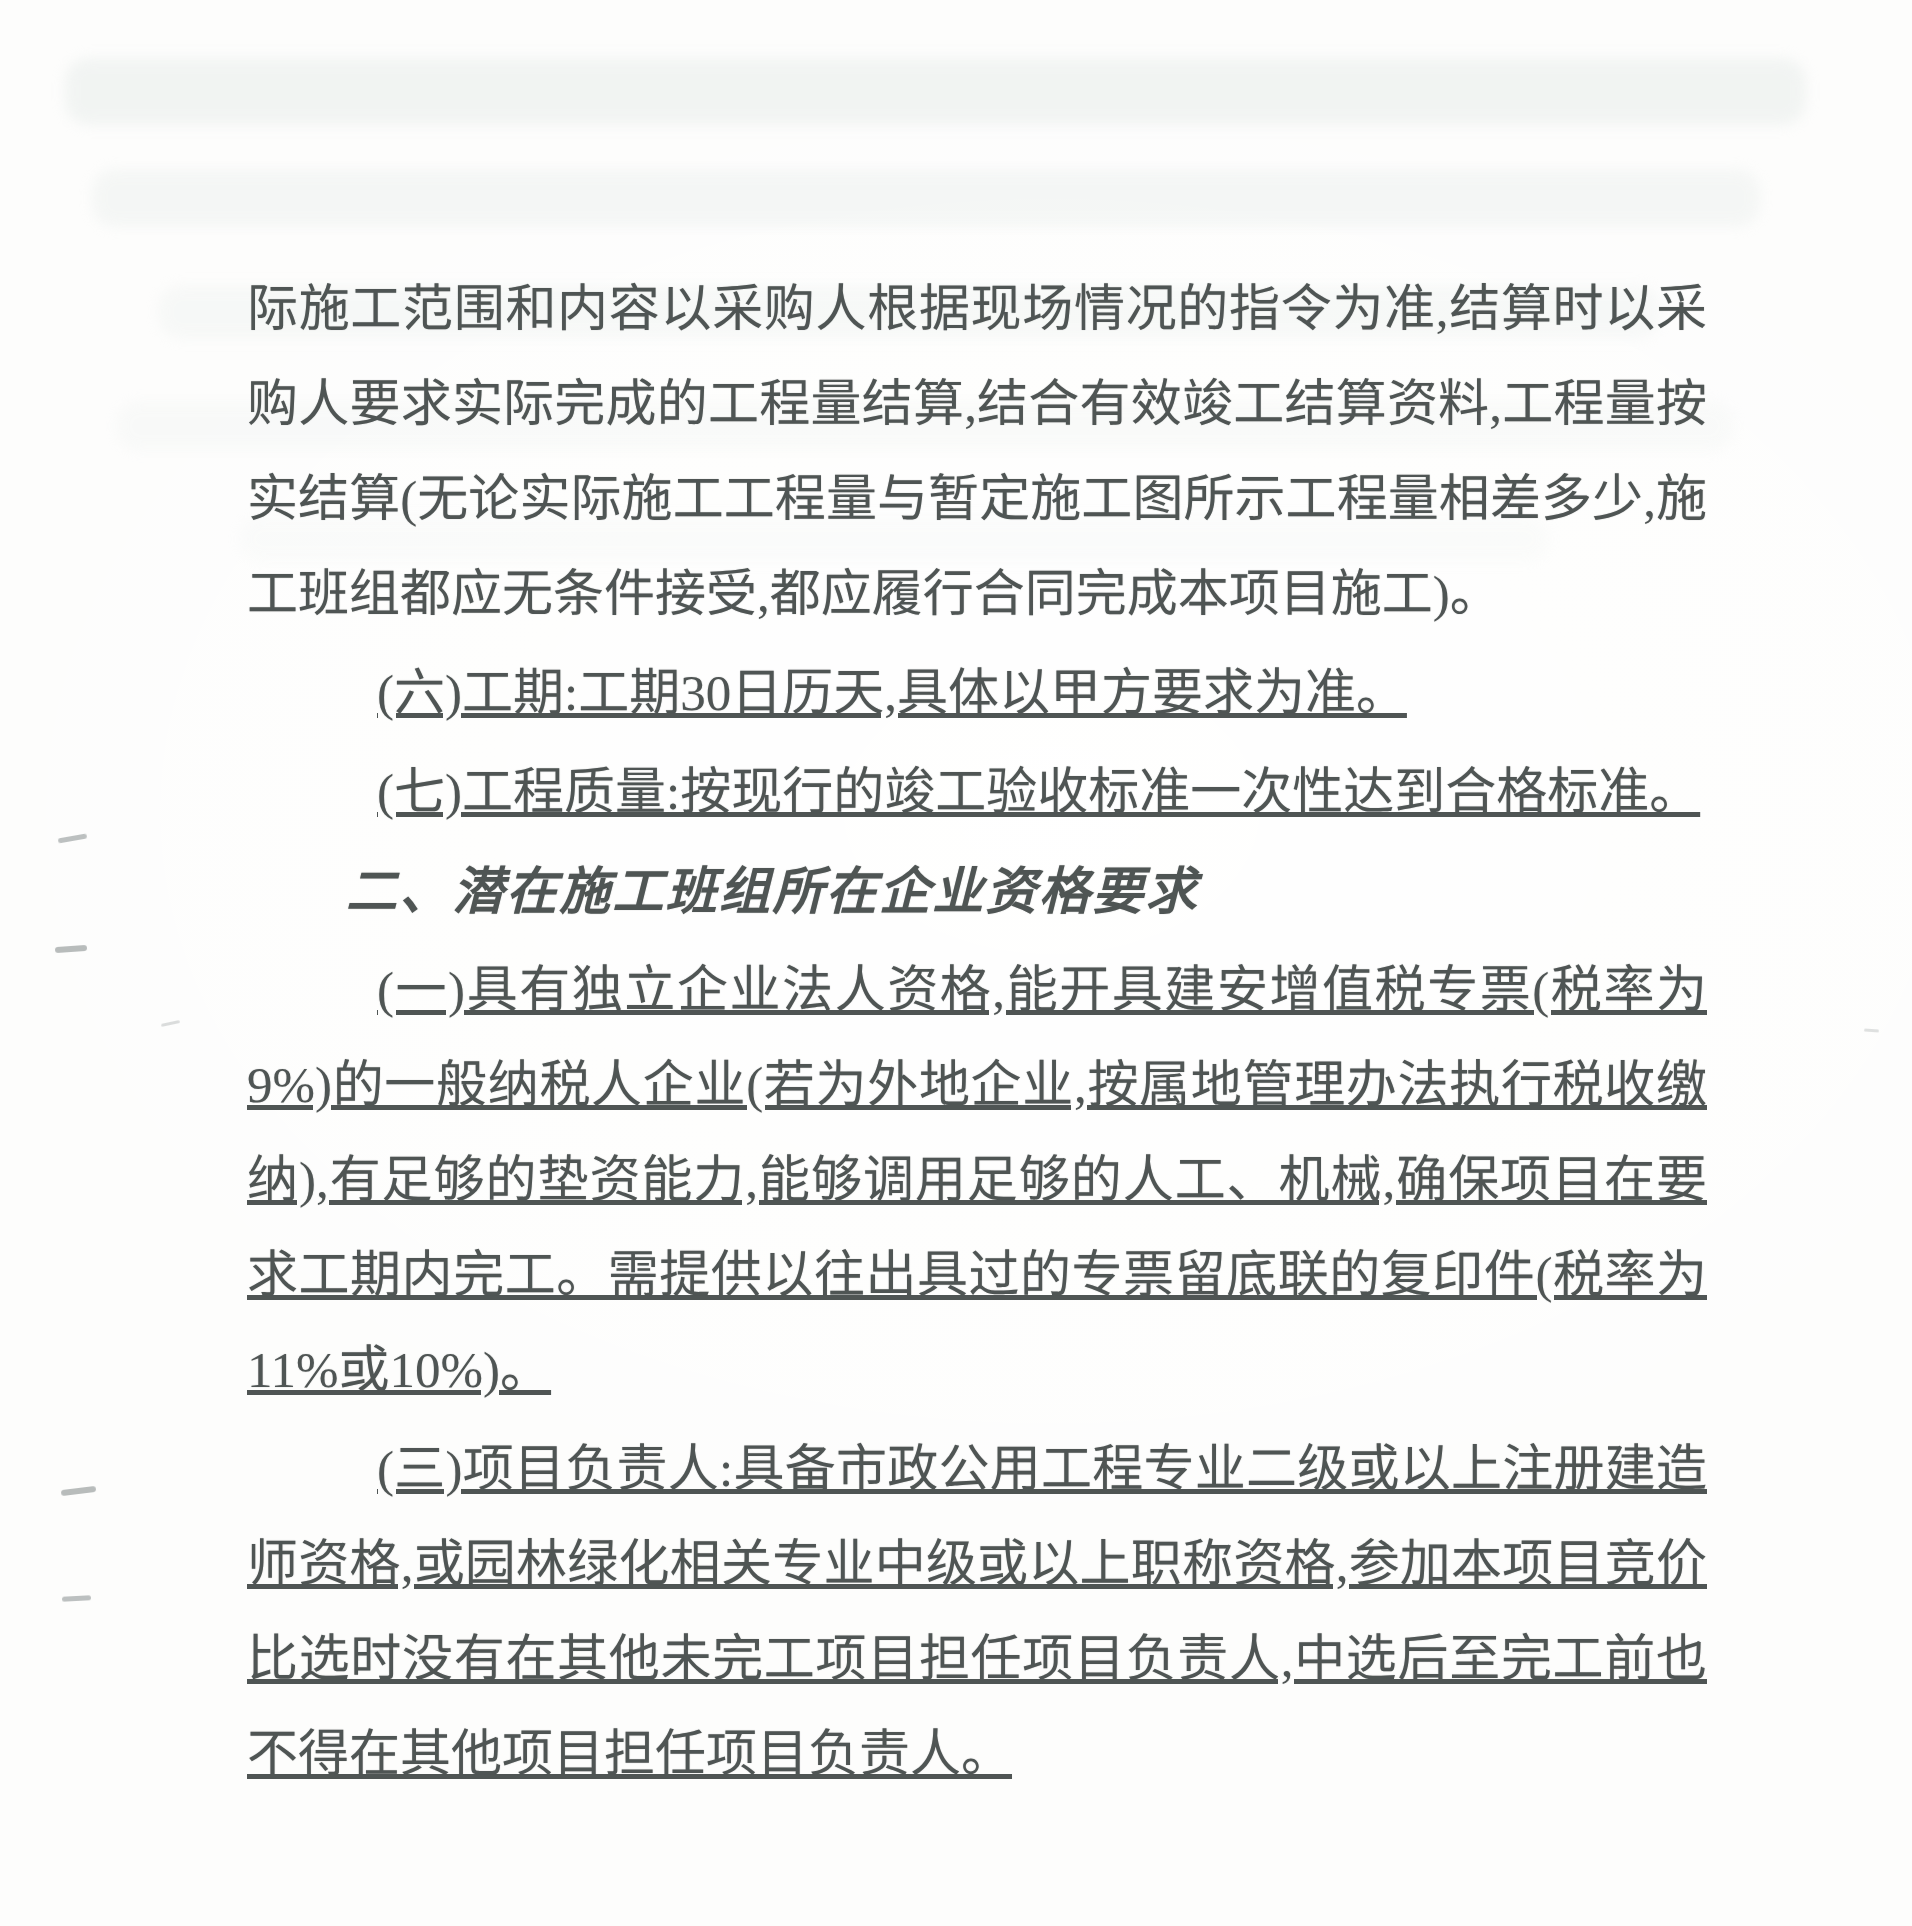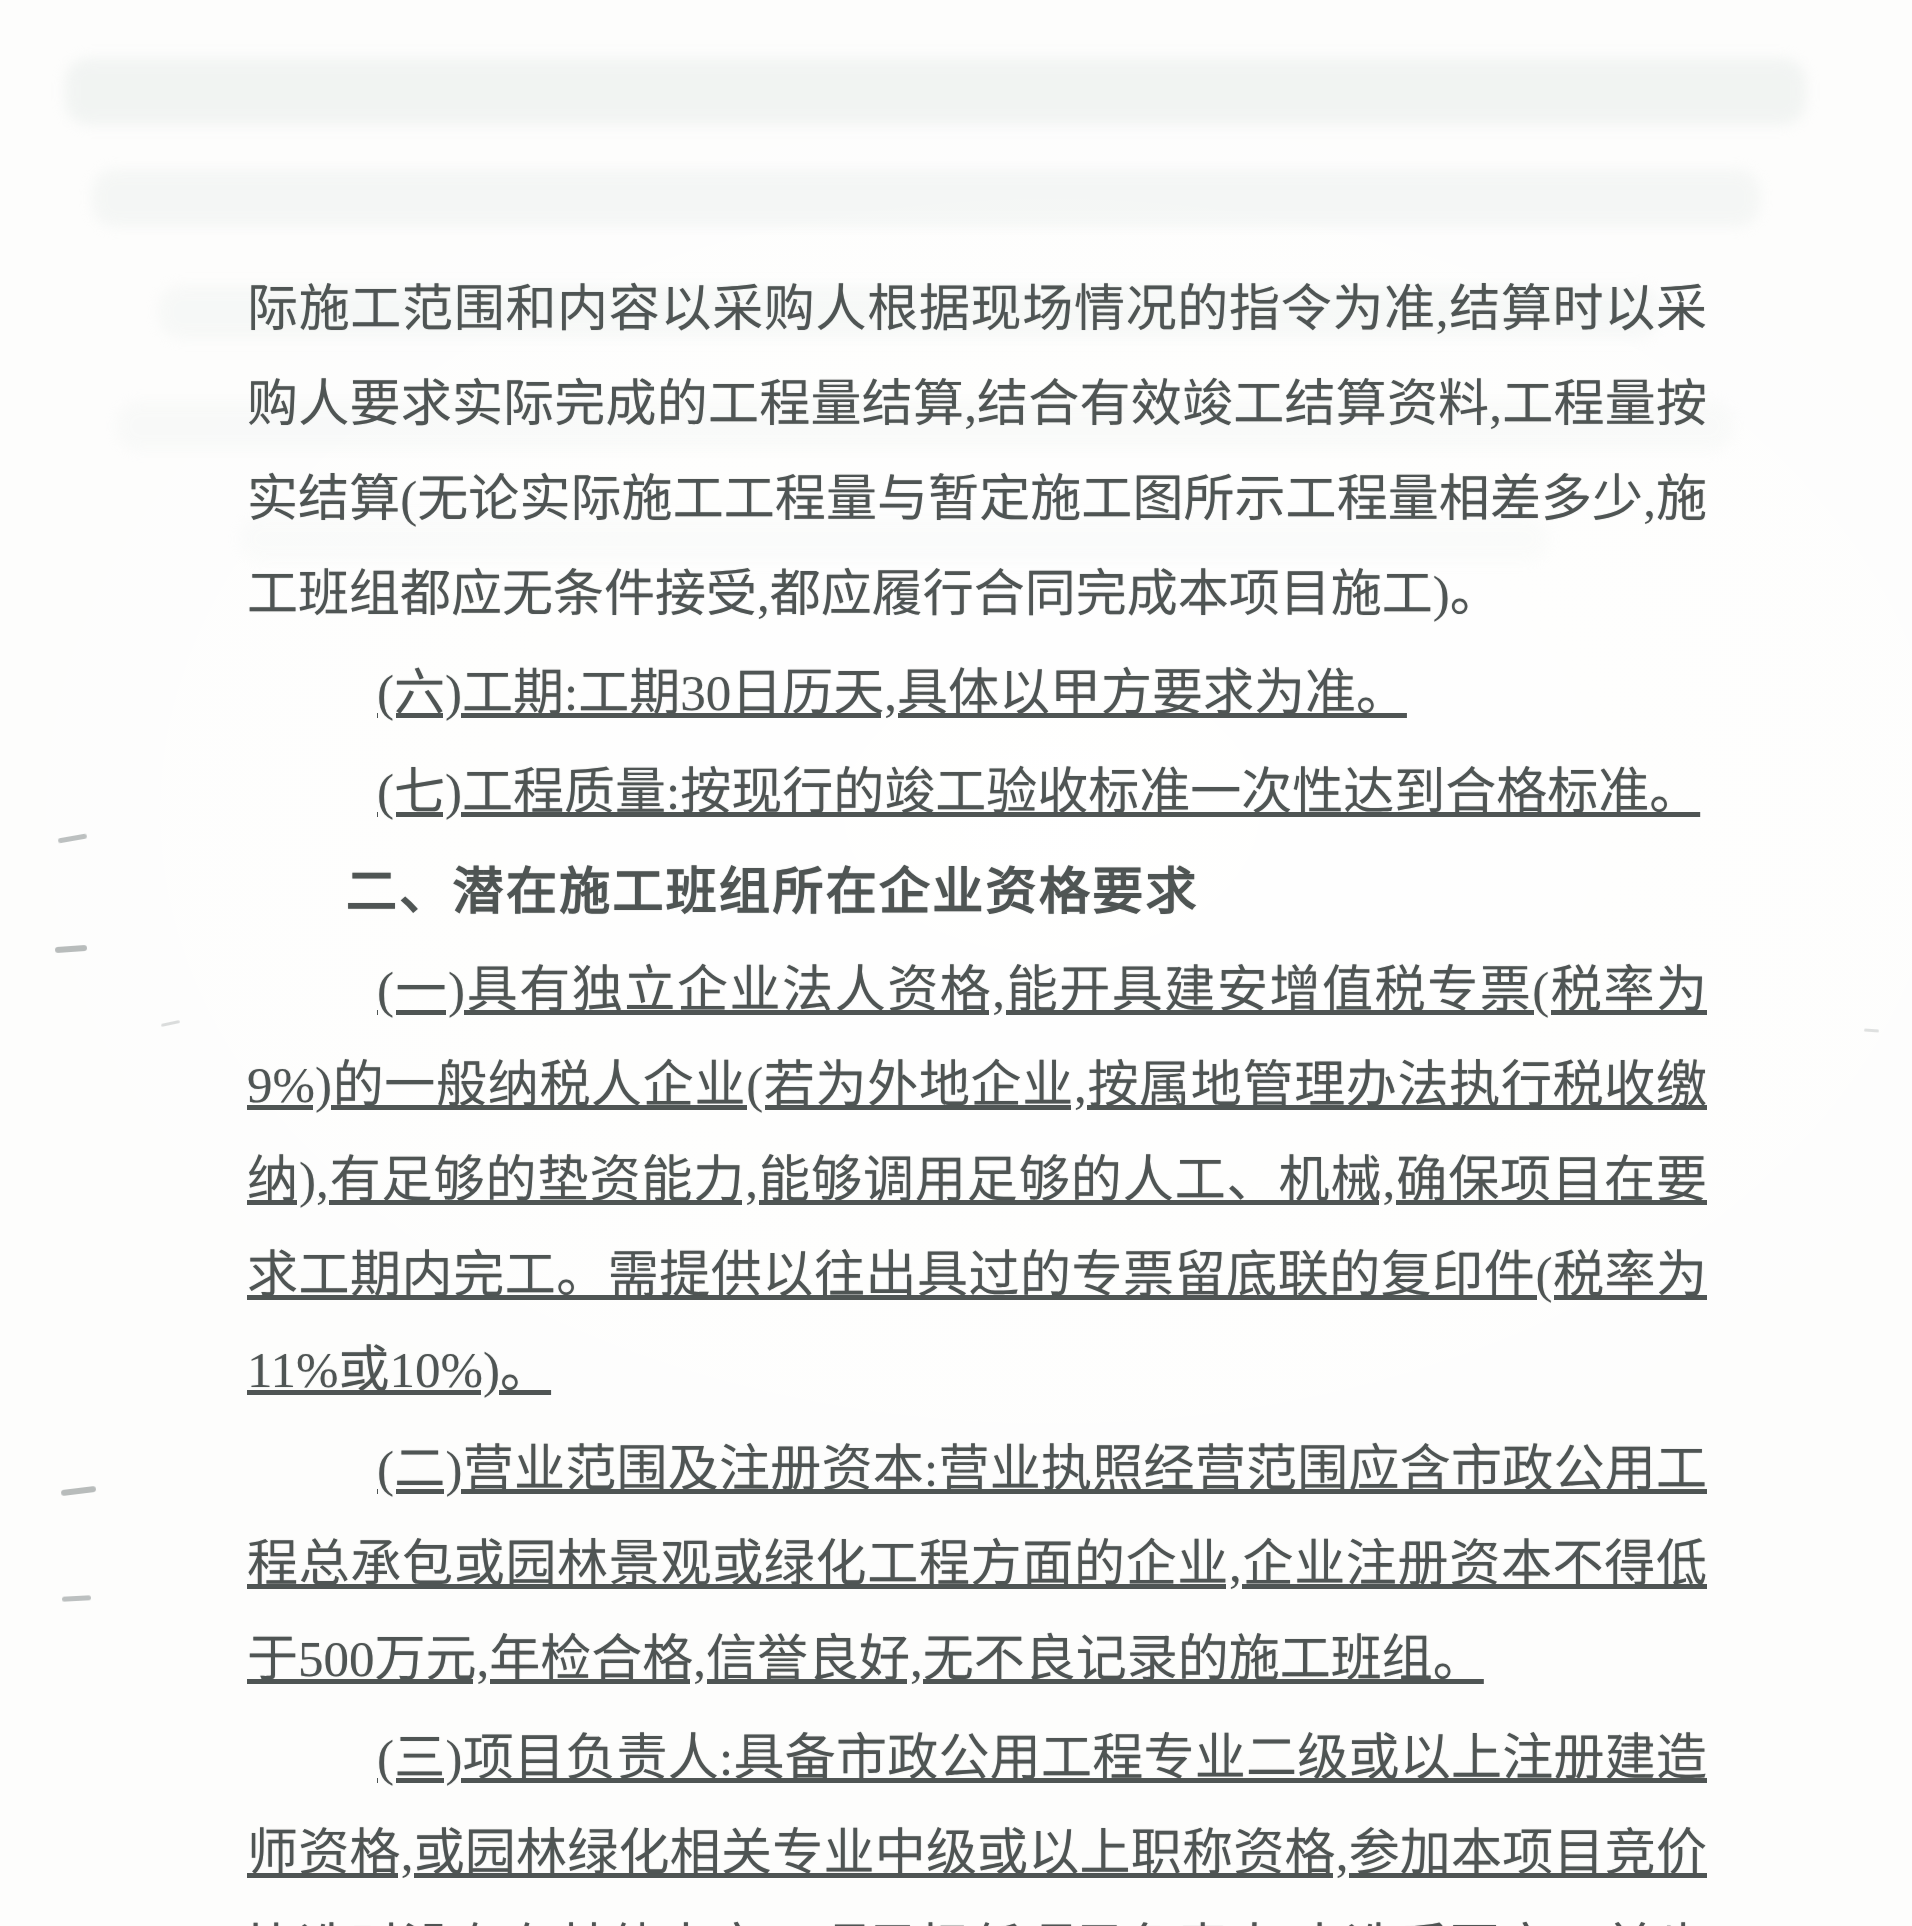--- a/index.html
+++ b/index.html
@@ -49,20 +49,21 @@
     line-break:strict;
     opacity:.94;
     text-shadow:0 0 1.2px rgba(63,69,68,.35);
   }
   .content p{margin:4px;padding:0;}
   .content p.indent{text-indent:130px;text-decoration:underline;}
   .content p.heading{
     text-indent:99px;font-weight:700;
     font-family:"Liberation Sans","DejaVu Sans",sans-serif;
     letter-spacing:2.3px;
+    font-style:italic;
   }
 </style>
 </head>
 <body>
 
 <div class="page">
 
   <div class="bleed">
     <div class="bar"></div>
     <div class="bar"></div>
@@ -77,19 +78,18 @@
   <div class="dash d4"></div>
   <div class="dash d5"></div>
   <div class="dash d6"></div>
 
   <div class="content">
     <p>际施工范围和内容以采购人根据现场情况的指令为准,结算时以采购人要求实际完成的工程量结算,结合有效竣工结算资料,工程量按实结算(无论实际施工工程量与暂定施工图所示工程量相差多少,施工班组都应无条件接受,都应履行合同完成本项目施工)。</p>
     <p class="indent">(六)工期:工期30日历天,具体以甲方要求为准。</p>
     <p class="indent">(七)工程质量:按现行的竣工验收标准一次性达到合格标准。</p>
     <p class="heading">二、潜在施工班组所在企业资格要求</p>
     <p class="indent">(一)具有独立企业法人资格,能开具建安增值税专票(税率为9%)的一般纳税人企业(若为外地企业,按属地管理办法执行税收缴纳),有足够的垫资能力,能够调用足够的人工、机械,确保项目在要求工期内完工。需提供以往出具过的专票留底联的复印件(税率为11%或10%)。</p>
-    <p class="indent">(二)营业范围及注册资本:营业执照经营范围应含市政公用工程总承包或园林景观或绿化工程方面的企业,企业注册资本不得低于500万元,年检合格,信誉良好,无不良记录的施工班组。</p>
     <p class="indent">(三)项目负责人:具备市政公用工程专业二级或以上注册建造师资格,或园林绿化相关专业中级或以上职称资格,参加本项目竞价比选时没有在其他未完工项目担任项目负责人,中选后至完工前也不得在其他项目担任项目负责人。</p>
 
   </div>
 
 </div>
 
 
 </body></html>

